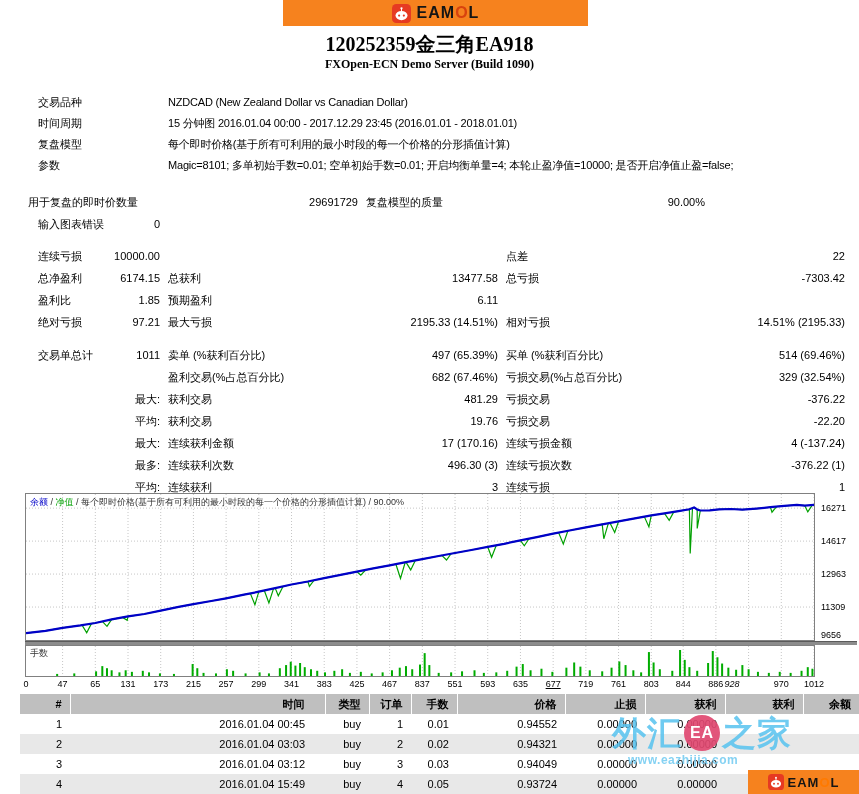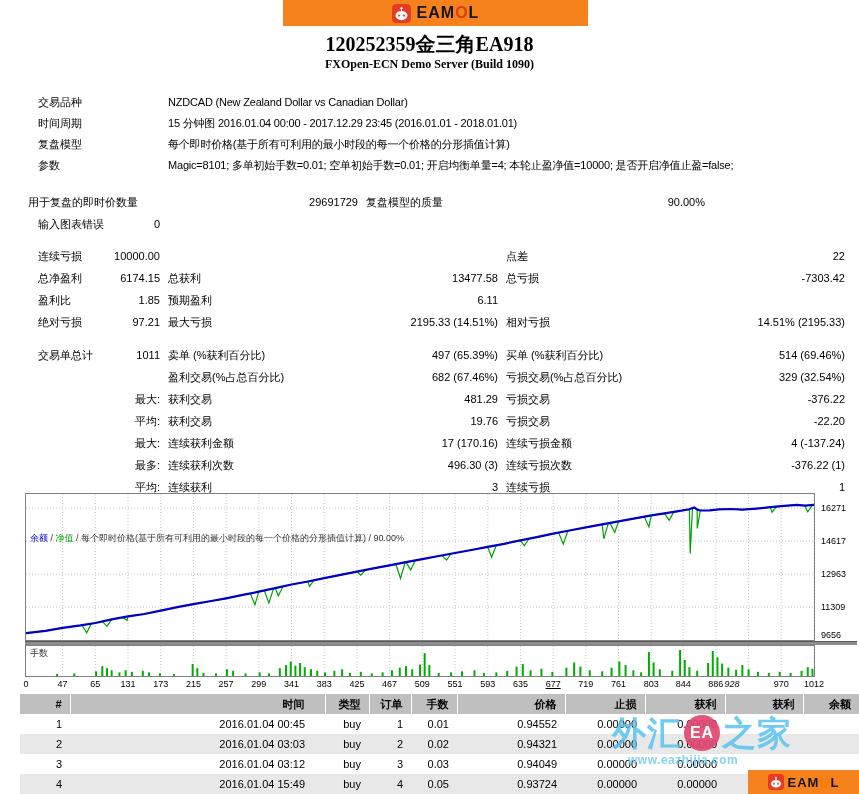--- a/index.html
+++ b/index.html
@@ -34,21 +34,21 @@
             padding-left:18px;box-sizing:border-box;}
   .srow .p2{width:338px;flex:none;display:flex;justify-content:space-between;
             padding-left:8px;box-sizing:border-box;}
   .srow .p3{width:347px;flex:none;display:flex;justify-content:space-between;
             padding-left:8px;box-sizing:border-box;}
   .spacer{width:100%;}
 
   
   .main-chart{position:absolute;left:25px;top:493px;width:790px;height:148px;
               border:1px solid #808080;box-sizing:border-box;background:#fff;}
-  .legend{position:absolute;left:4px;top:2px;font-size:9px;color:#333;white-space:nowrap;z-index:2;margin-top:36px;}
+  .legend{position:absolute;left:4px;top:2px;font-size:9px;color:#333;white-space:nowrap;z-index:2;}
   .legend .bal{color:#0000C8;}
   .legend .eq{color:#00A000;}
   .ylabels{position:absolute;left:821px;top:493px;width:38px;height:150px;font-size:9px;}
   .ylabels span{position:absolute;left:0;}
   .splitter{position:absolute;left:25px;top:641px;width:832px;height:4px;
             background:#8C8C8C;border-top:1px solid #5A5A5A;box-sizing:border-box;}
   .vol-chart{position:absolute;left:25px;top:645px;width:790px;height:32px;
              border:1px solid #808080;box-sizing:border-box;background:#fff;}
   .vol-label{position:absolute;left:4px;top:1px;font-size:9px;color:#333;z-index:2;}
   .xlabels{position:absolute;left:25px;top:679px;width:790px;height:12px;font-size:9px;}
@@ -467,21 +467,21 @@
       <span style="left: 70.3004px;">65</span>
       <span style="left: 103.004px;">131</span>
       <span style="left: 135.708px;">173</span>
       <span style="left: 168.411px;">215</span>
       <span style="left: 201.115px;">257</span>
       <span style="left: 233.818px;">299</span>
       <span style="left: 266.522px;">341</span>
       <span style="left: 299.225px;">383</span>
       <span style="left: 331.929px;">425</span>
       <span style="left: 364.632px;">467</span>
-      <span style="left: 397.336px;">509</span>
+      <span style="left: 397.336px;">837</span>
       <span style="left: 430.04px;">551</span>
       <span style="left: 462.743px;">593</span>
       <span style="left: 495.447px;">635</span>
       <span style="left: 528.15px; text-decoration: underline;">677</span>
       <span style="left: 560.854px;">719</span>
       <span style="left: 593.557px;">761</span>
       <span style="left: 626.261px;">803</span>
       <span style="left: 658.186px;">844</span>
       <span style="left: 690.889px;">886</span>
       <span style="left: 707px; font-style: italic;">928</span>

